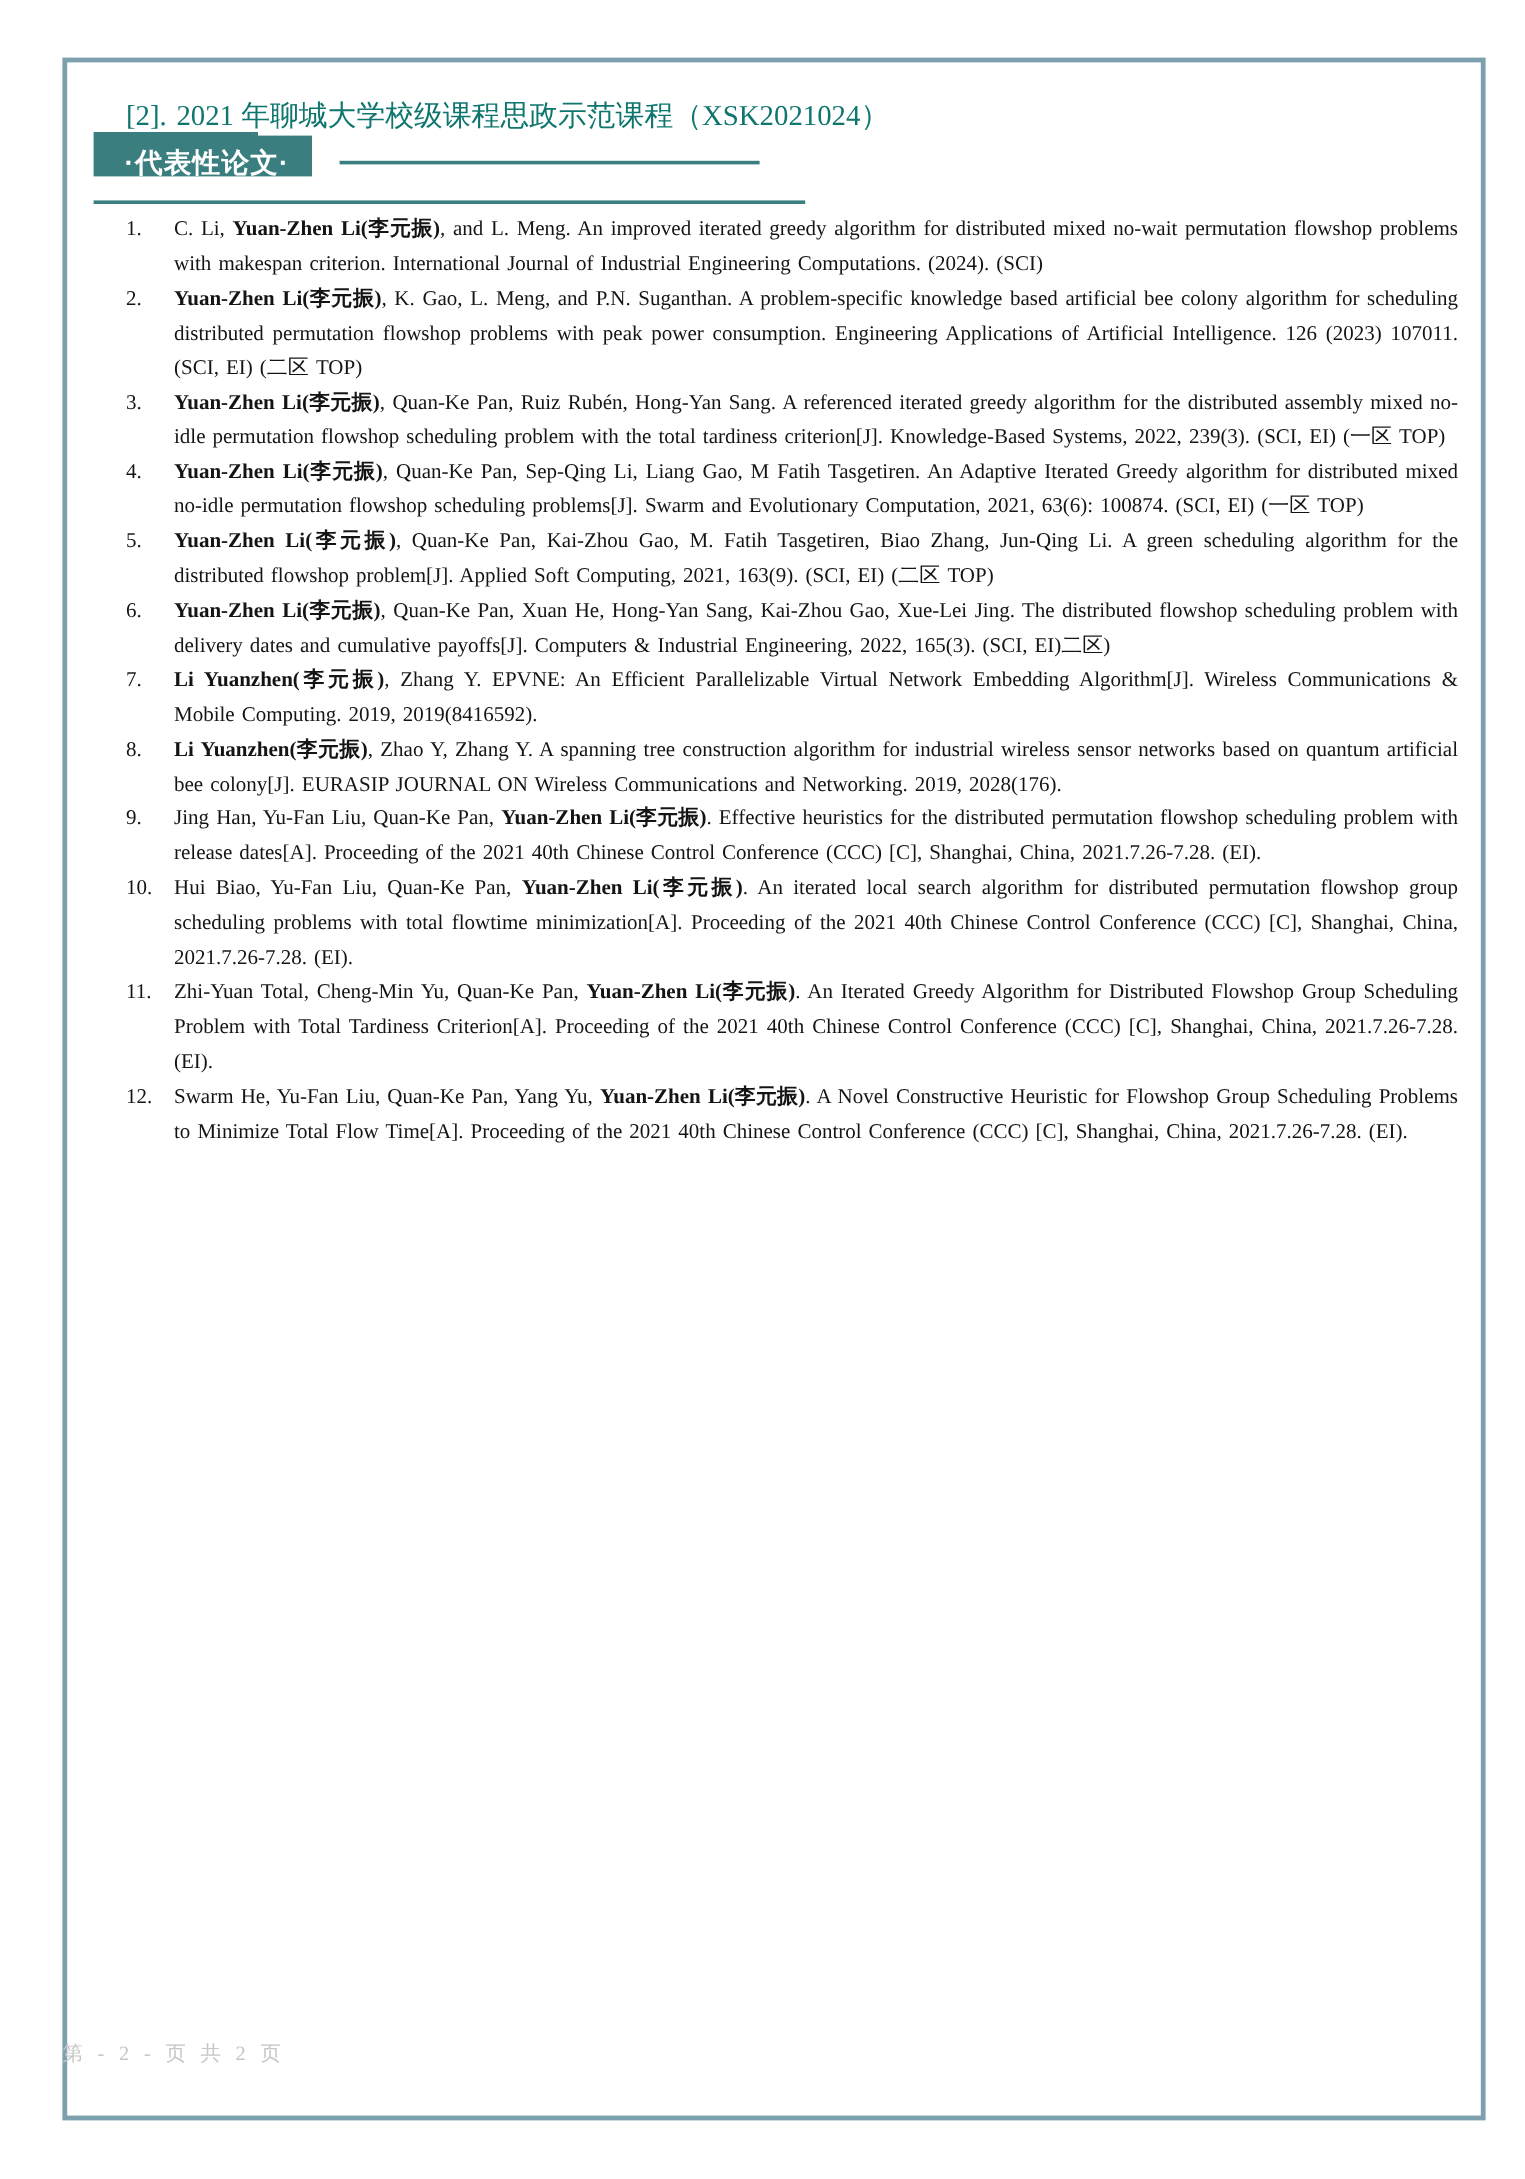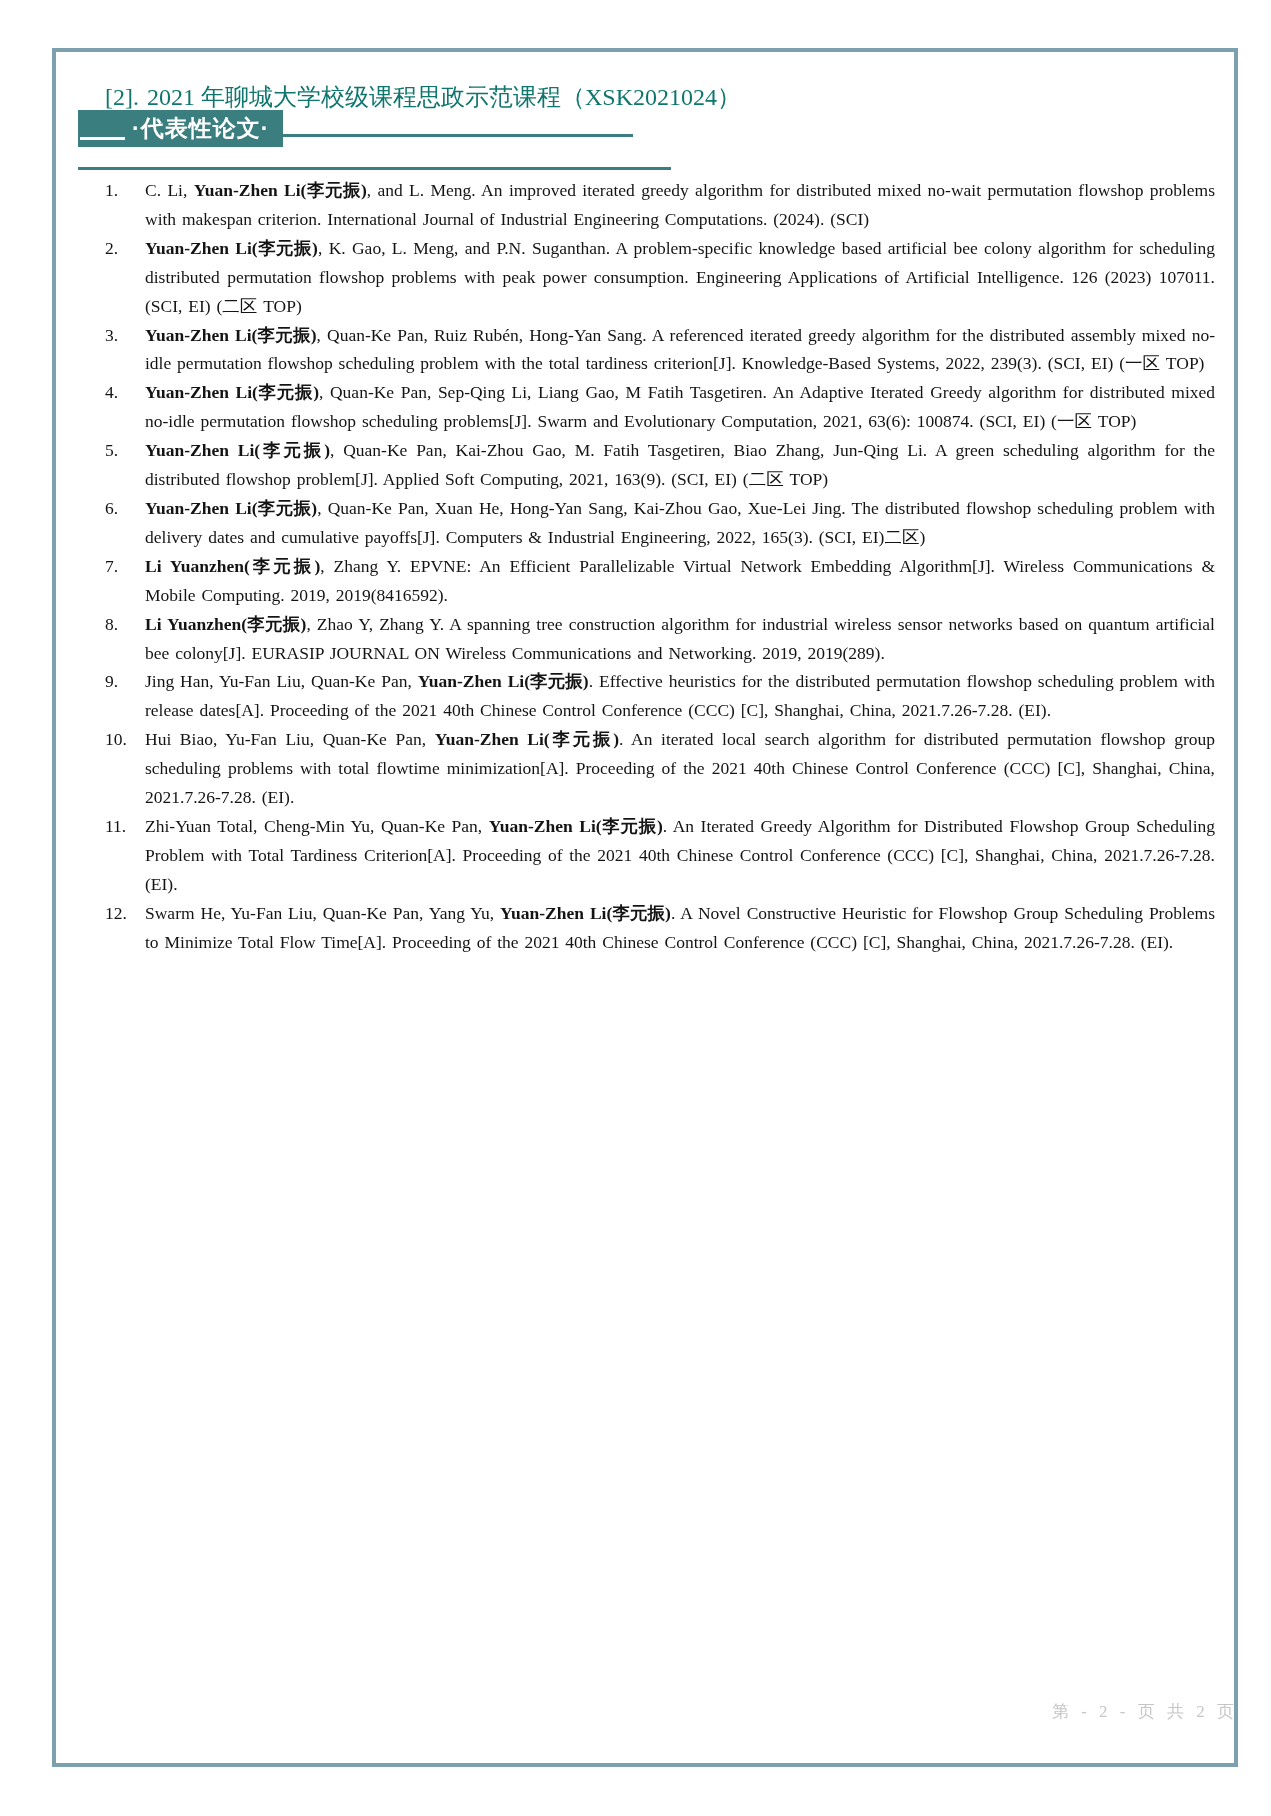--- a/index.html
+++ b/index.html
@@ -11,22 +11,22 @@
   .frame{
     position:absolute;left:52px;top:48px;width:1186px;height:1719px;
     box-sizing:border-box;border:4px solid var(--frame,#7da0af);background:#fff;
   }
   .header-note{
     position:absolute;left:105px;top:84px;font-size:24px;line-height:26px;color:#0f766e;
     white-space:nowrap;
   }
   .header-note .idx{display:inline-block;width:42px;}
   .section-box{
-    position:absolute;left:78px;top:110px;width:205px;height:37px;
-    background:var(--teal,#3b7e7f);display:flex;align-items:center;
+    position:absolute;left:78px;top:110px;width:182px;height:37px;
+    background:var(--teal,#3b7e7f);display:flex;align-items:center;flex-direction:column;
   }
   .section-box .underscore{
     width:45px;height:3px;background:#ffffff;align-self:flex-end;margin:0 0 7px 2px;flex:none;
   }
   .section-box .title{
     color:#ffffff;font-family:"Liberation Sans","DejaVu Sans",sans-serif;
     font-weight:bold;font-size:23px;margin-left:7px;letter-spacing:1px;white-space:nowrap;
   }
   .hline-1{position:absolute;left:283px;top:134px;width:350px;height:3px;background:var(--teal,#3b7e7f);}
   .hline-2{position:absolute;left:78px;top:167px;width:593px;height:3px;background:var(--teal,#3b7e7f);}
@@ -34,21 +34,21 @@
   .pub-row{display:flex;align-items:flex-start;}
   .pub-num{
     flex:none;width:40px;font-size:17.5px;line-height:28.9px;color:#141414;
   }
   .pub-text{
     flex:1;text-align:justify;font-size:17.5px;line-height:28.9px;color:#141414;
     word-spacing:1.5px;
   }
   .pub-text .b{font-weight:bold;margin-top:36px;}
   .footer{
-    position:absolute;left:52px;top:1700px;width:1186px;text-align:right;
+    position:absolute;left:52px;top:1700px;width:1186px;text-align:left;
     font-size:17px;letter-spacing:4px;color:var(--footerc,#c6c6c6);
   }
 </style>
 </head>
 <body>
 
 <div class="frame"></div>
 
 <div class="header-note">
   <span class="idx">[2].</span><span>2021 年聊城大学校级课程思政示范课程（XSK2021024）</span>
@@ -85,21 +85,21 @@
     <div class="pub-row">
       <div class="pub-num">6.</div>
       <div class="pub-text"><span class="b">Yuan-Zhen Li(李元振)</span><span>, Quan-Ke Pan, Xuan He, Hong-Yan Sang, Kai-Zhou Gao, Xue-Lei Jing. The distributed flowshop scheduling problem with delivery dates and cumulative payoffs[J]. Computers &amp; Industrial Engineering, 2022, 165(3). (SCI, EI)二区)</span></div>
     </div>
     <div class="pub-row">
       <div class="pub-num">7.</div>
       <div class="pub-text"><span class="b">Li Yuanzhen(李元振)</span><span>, Zhang Y. EPVNE: An Efficient Parallelizable Virtual Network Embedding Algorithm[J]. Wireless Communications &amp; Mobile Computing. 2019, 2019(8416592).</span></div>
     </div>
     <div class="pub-row">
       <div class="pub-num">8.</div>
-      <div class="pub-text"><span class="b">Li Yuanzhen(李元振)</span><span>, Zhao Y, Zhang Y. A spanning tree construction algorithm for industrial wireless sensor networks based on quantum artificial bee colony[J]. EURASIP JOURNAL ON Wireless Communications and Networking. 2019, 2019(289).</span></div>
+      <div class="pub-text"><span class="b">Li Yuanzhen(李元振)</span><span>, Zhao Y, Zhang Y. A spanning tree construction algorithm for industrial wireless sensor networks based on quantum artificial bee colony[J]. EURASIP JOURNAL ON Wireless Communications and Networking. 2019, 2028(176).</span></div>
     </div>
     <div class="pub-row">
       <div class="pub-num">9.</div>
       <div class="pub-text"><span>Jing Han, Yu-Fan Liu, Quan-Ke Pan, </span><span class="b">Yuan-Zhen Li(李元振)</span><span>. Effective heuristics for the distributed permutation flowshop scheduling problem with release dates[A]. Proceeding of the 2021 40th Chinese Control Conference (CCC) [C], Shanghai, China, 2021.7.26-7.28. (EI).</span></div>
     </div>
     <div class="pub-row">
       <div class="pub-num">10.</div>
       <div class="pub-text"><span>Hui Biao, Yu-Fan Liu, Quan-Ke Pan, </span><span class="b">Yuan-Zhen Li(李元振)</span><span>. An iterated local search algorithm for distributed permutation flowshop group scheduling problems with total flowtime minimization[A]. Proceeding of the 2021 40th Chinese Control Conference (CCC) [C], Shanghai, China, 2021.7.26-7.28. (EI).</span></div>
     </div>
     <div class="pub-row">

